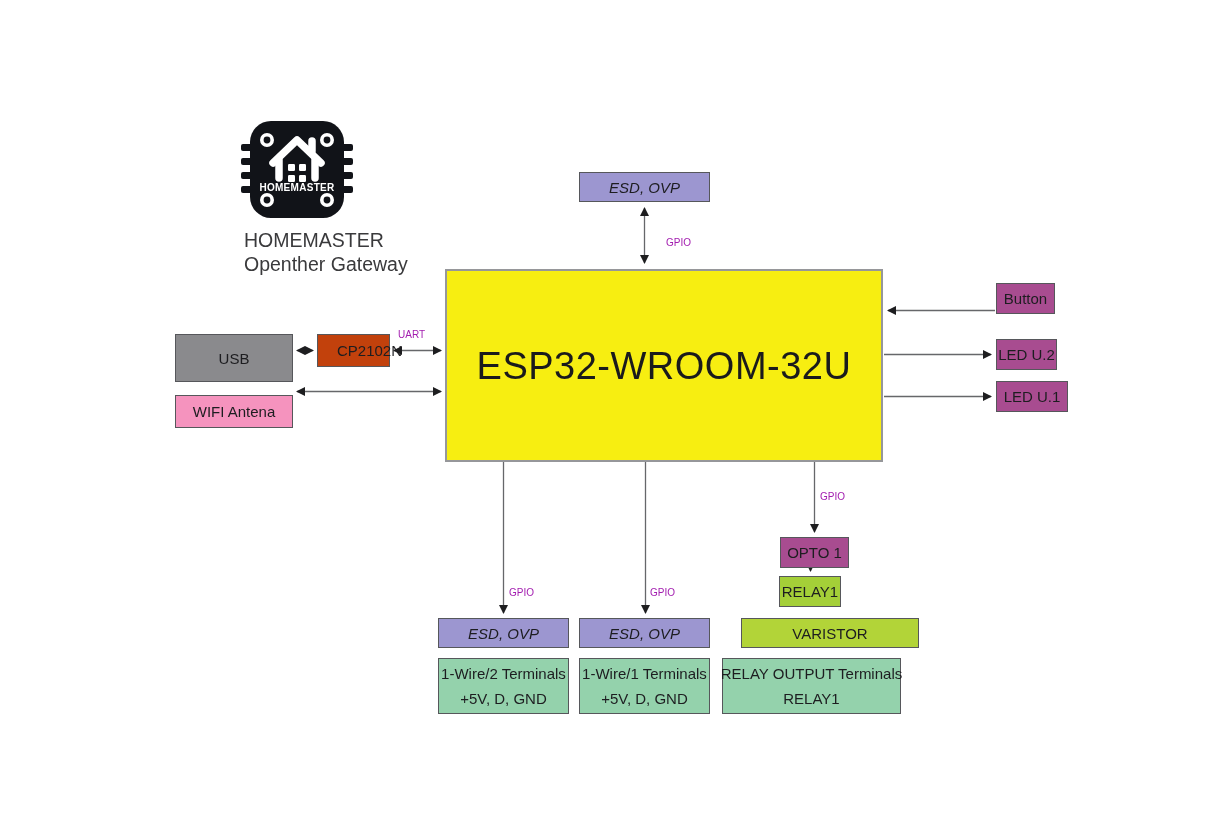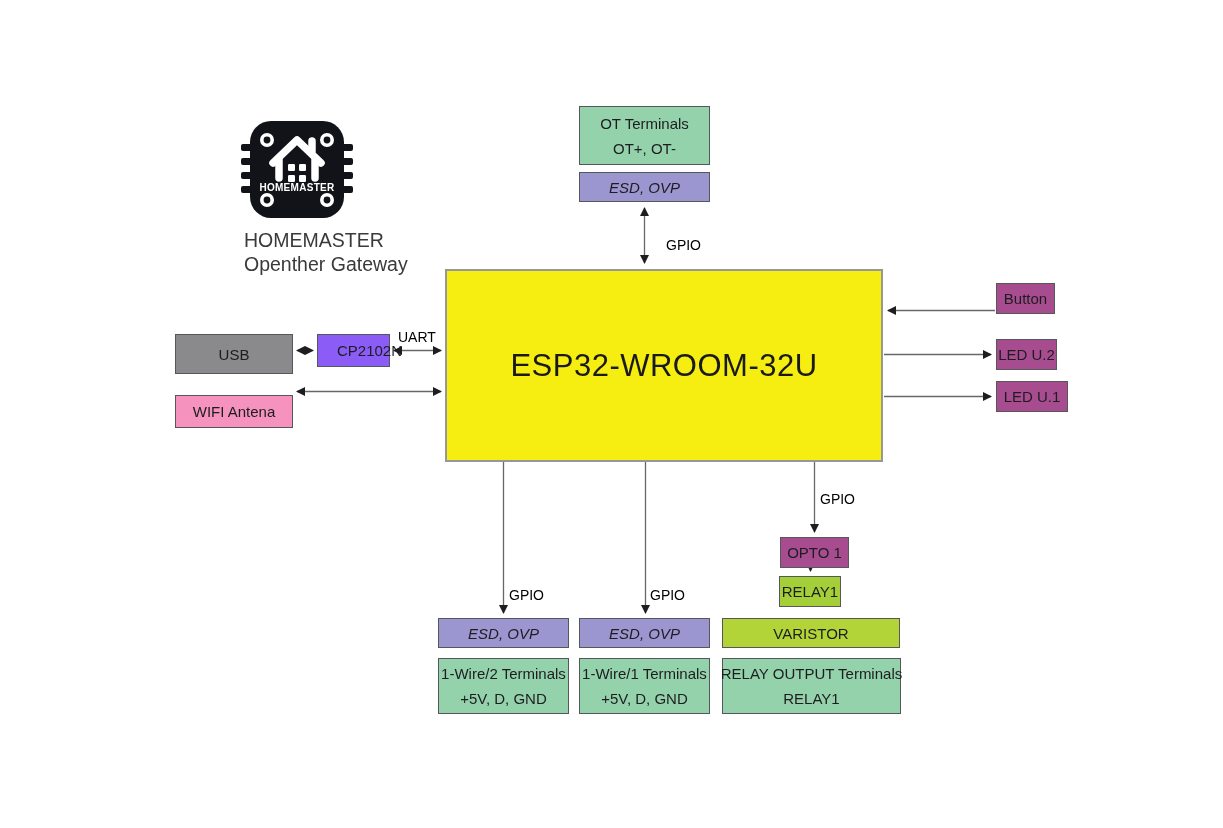--- a/index.html
+++ b/index.html
@@ -11,32 +11,32 @@
   .box{
     position:absolute;box-sizing:border-box;
     border:1.5px solid #56575b;
     display:flex;flex-direction:column;align-items:center;justify-content:center;
     font-size:15px;color:#1d1d20;text-align:center;white-space:nowrap;
   }
   .box span{line-height:25px;}
   .green{background:#94d2ac;}
   .purple{background:#9c96d0;font-style:italic;}
   .gray{background:#8a8a8d;}
-  .steel{background:#8b5cf6;padding-left:32px;}
+  .steel{background:#c2410c;padding-left:32px;}
   .pink{background:#f593be;margin-top:20px;}
   .magenta{background:#a84c90;}
   .lime{background:#a4cf38;}
-  .lime2{background:#b2d438;}
+  .lime2{background:#b2d438;margin-left:19px;}
   .esp{
     background:#f7ee11;border:2px solid #96979a;
-    font-size:31px;letter-spacing:0.5px;color:#1a1a1c;
+    font-size:38px;letter-spacing:0.5px;color:#1a1a1c;
   }
   .esp span{line-height:36px;}
   .lbl{
-    position:absolute;font-size:14px;color:#000000;white-space:nowrap;
+    position:absolute;font-size:10px;color:#a21caf;white-space:nowrap;
   }
   .caption{
     position:absolute;left:244px;top:228px;
     font-size:19.5px;line-height:24px;color:#3a3a3c;
   }
   .logo{position:absolute;left:240px;top:120px;width:114px;height:100px;}
 </style>
 </head>
 <body>
 
@@ -96,34 +96,30 @@
       </g>
       <text x="57" y="71" text-anchor="middle" fill="#ffffff" font-size="10" font-weight="bold" font-family="Liberation Sans, sans-serif" letter-spacing="0.3">HOMEMASTER</text>
     </svg>
   </div>
 
   <div class="caption">
     <div>HOMEMASTER</div>
     <div>Openther Gateway</div>
   </div>
 
-  <div class="box green" style="left:579px;top:106px;width:131px;height:59px">
-    <span>OT Terminals</span>
-    <span>OT+, OT-</span>
-  </div>
   <div class="box purple" style="left:579px;top:172px;width:131px;height:30px">
     <span>ESD, OVP</span>
   </div>
   <span class="lbl" style="left:666px;top:237px">GPIO</span>
 
   <div class="box esp" style="left:445px;top:269px;width:438px;height:193px">
     <span>ESP32-WROOM-32U</span>
   </div>
 
-  <div class="box gray" style="left:175px;top:334px;width:118px;height:40px">
+  <div class="box gray" style="left:175px;top:334px;width:118px;height:48px">
     <span>USB</span>
   </div>
   <div class="box steel" style="left:317px;top:334px;width:73px;height:33px">
     <span>CP2102N</span>
   </div>
   <span class="lbl" style="left:398px;top:329px">UART</span>
   <div class="box pink" style="left:175px;top:375px;width:118px;height:33px">
     <span>WIFI Antena</span>
   </div>
 

